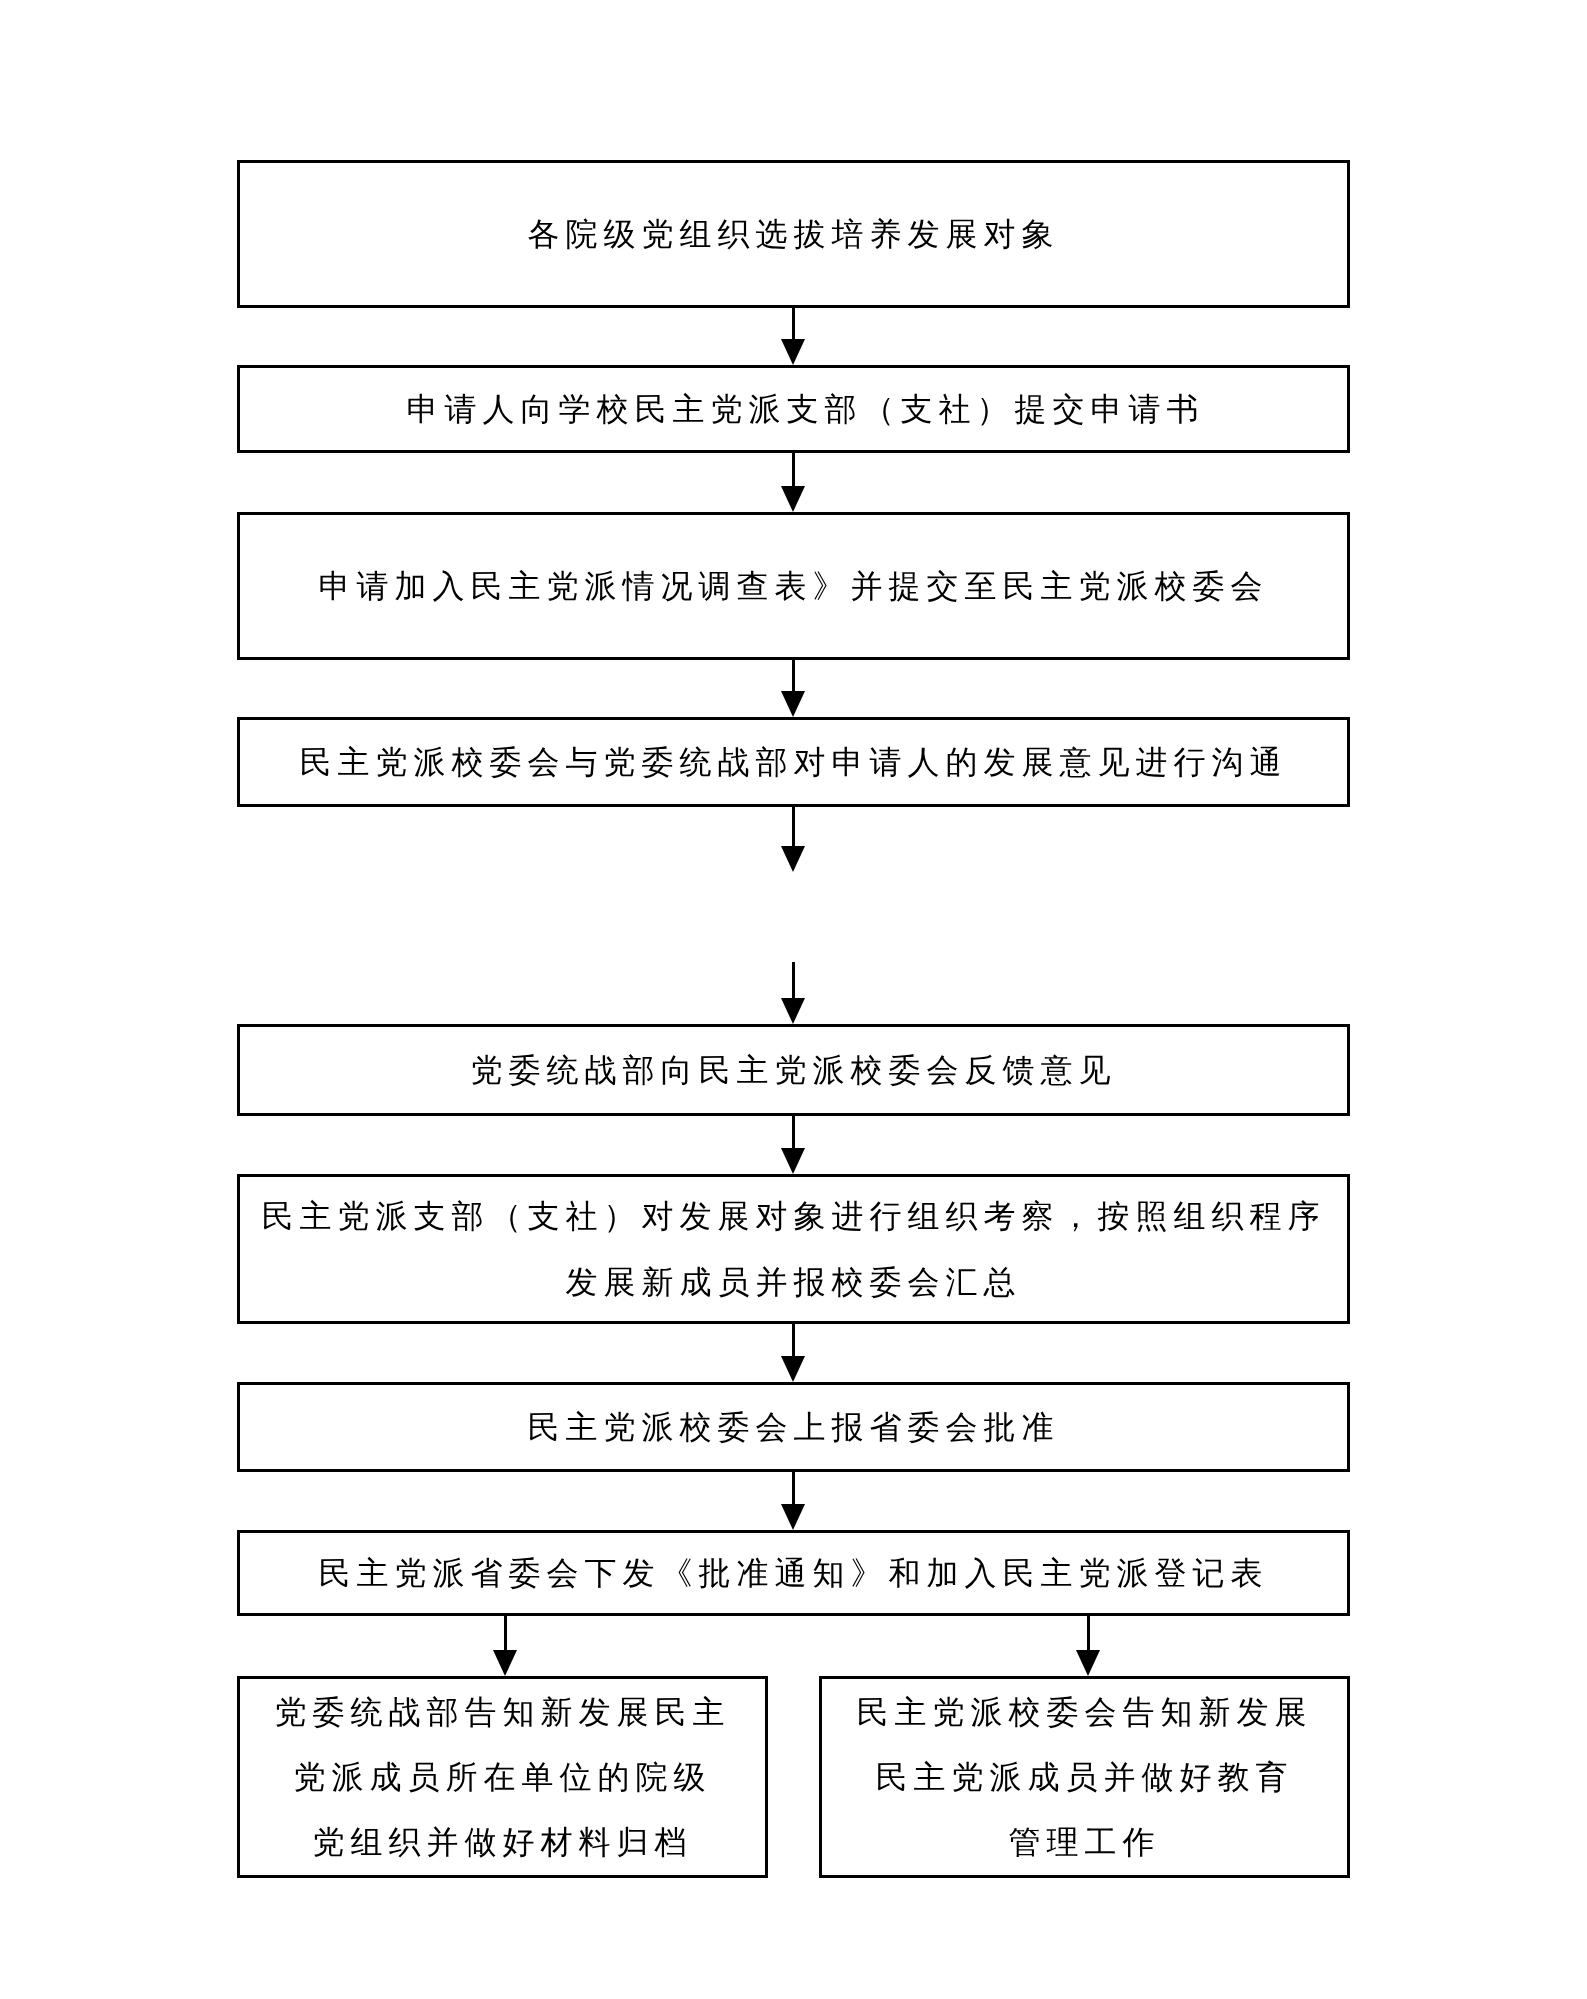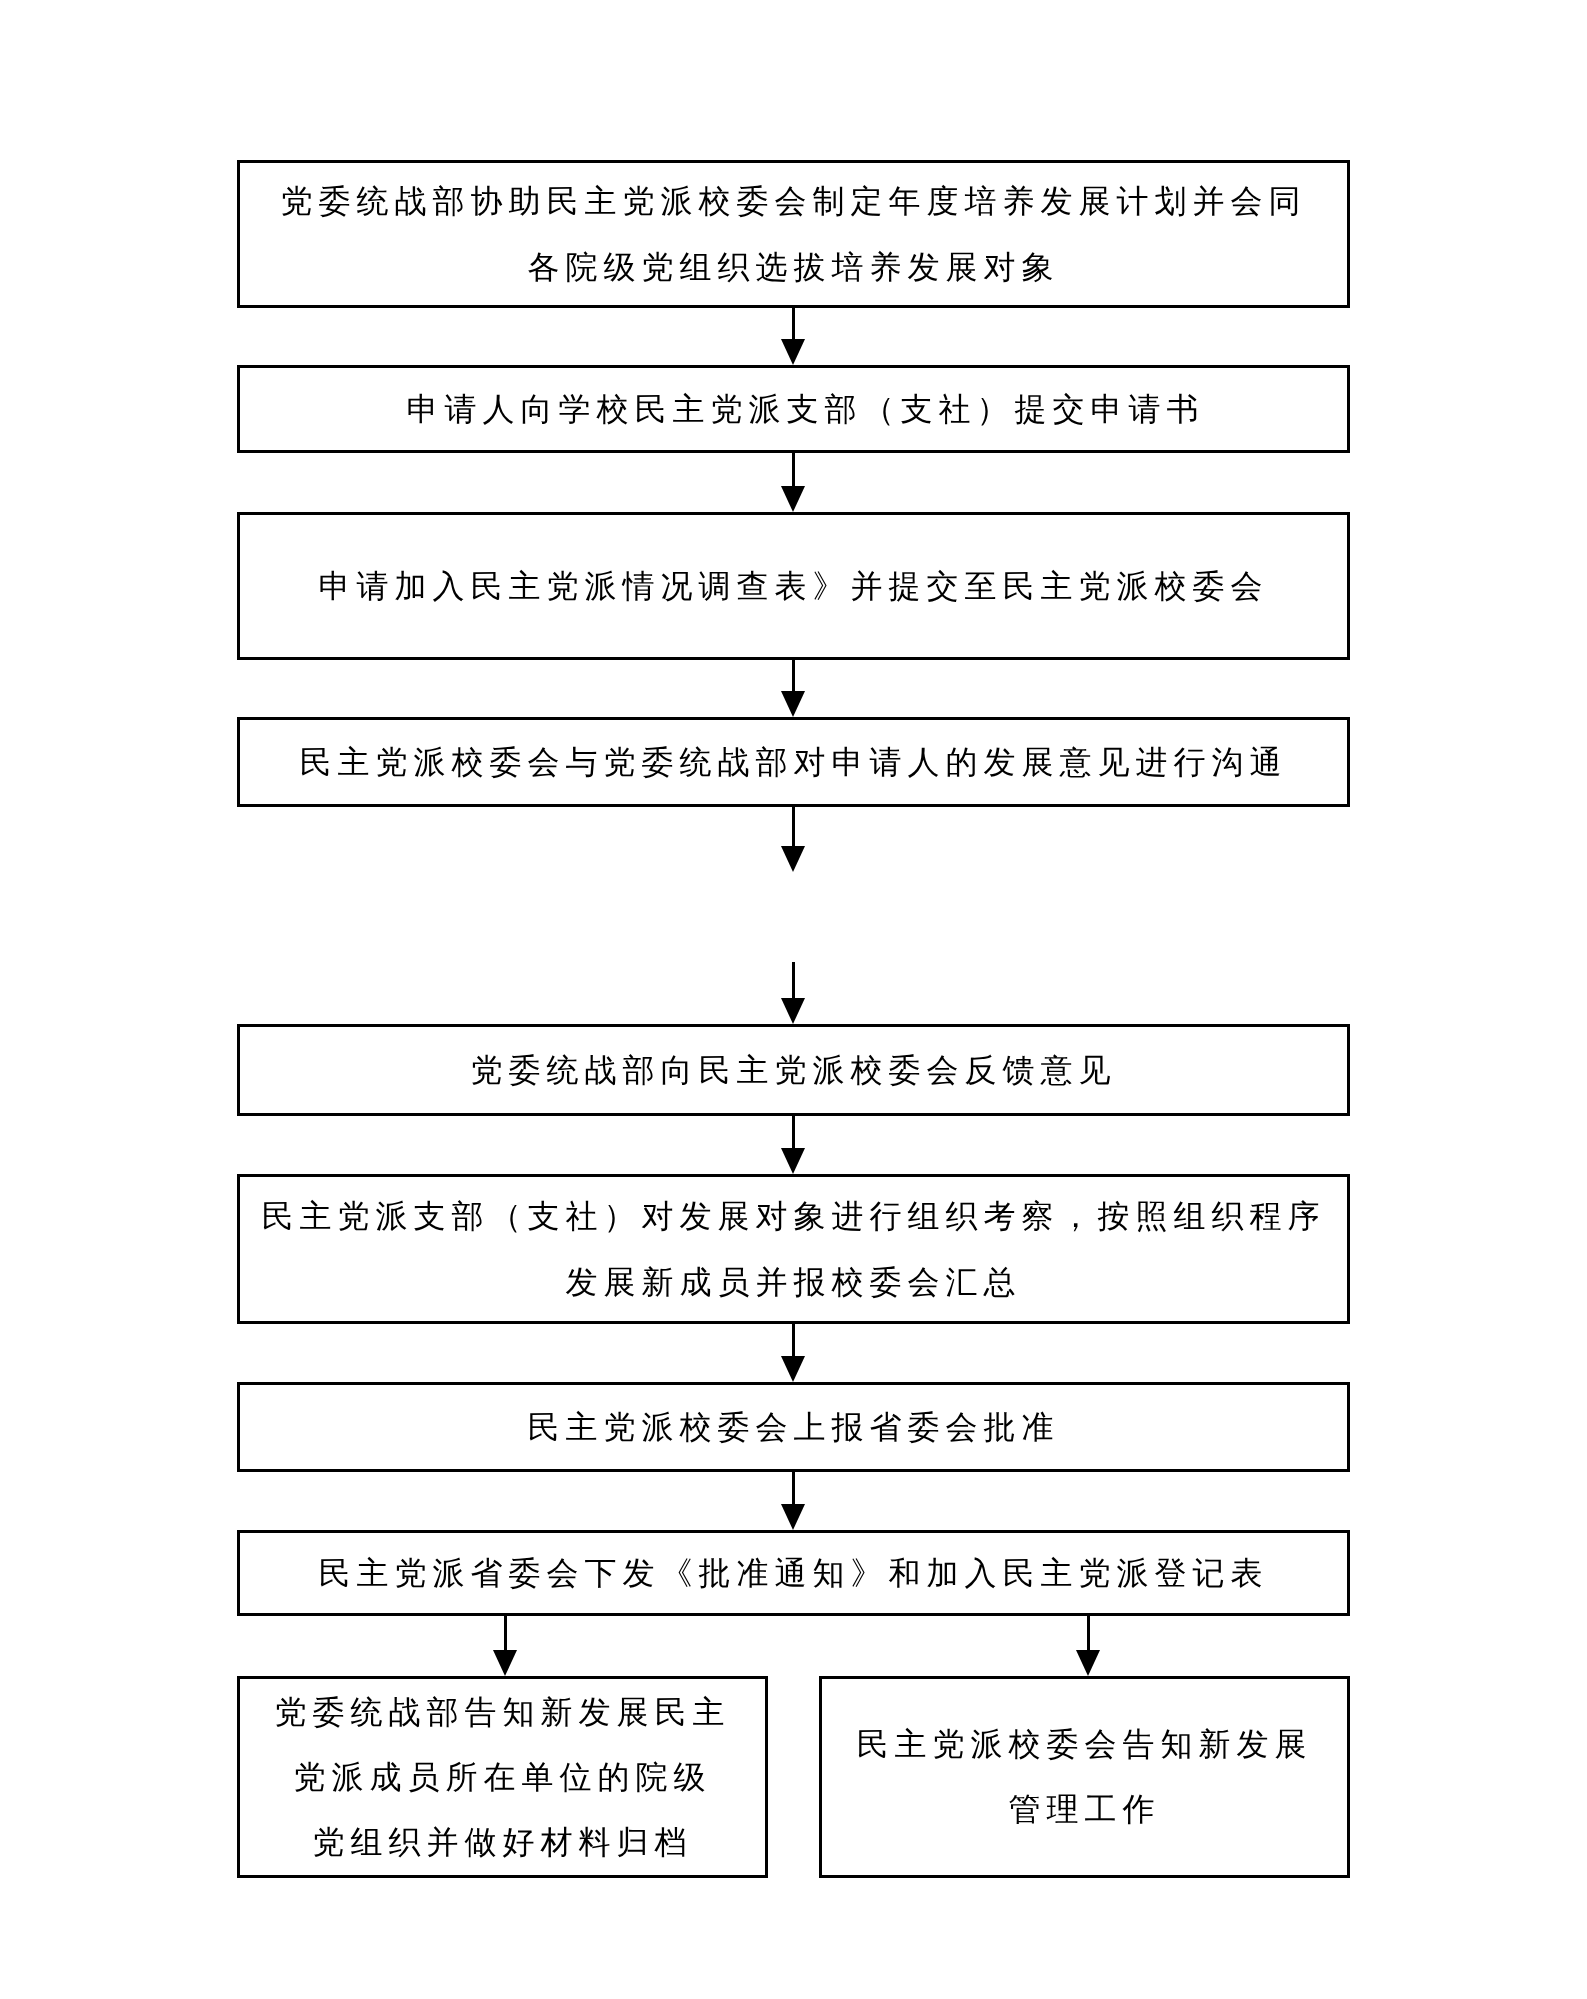--- a/index.html
+++ b/index.html
@@ -73,21 +73,20 @@
     border-right: 12px solid transparent;
     border-top: 26px solid #000000;
   }
 </style>
 </head>
 <body>
 
 <div class="page">
 
   <div class="box" id="b1" style="top:160px; height:148px;">
-    <div class="line">党委统战部协助民主党派校委会制定年度培养发展计划并会同</div>
     <div class="line">各院级党组织选拔培养发展对象</div>
   </div>
   <div class="v-arrow" style="top:308px; height:57px; left:781px;">
     <div class="stem"></div>
     <div class="head"></div>
   </div>
 
   <div class="box" id="b2" style="top:365px; height:88px;padding-left:24px;">
     <div class="line">申请人向学校民主党派支部（支社）提交申请书</div>
   </div>
@@ -155,16 +154,17 @@
     <div class="head"></div>
   </div>
 
   <div class="smallbox" style="top:1676px; height:202px; left:237px;">
     <div class="line">党委统战部告知新发展民主</div>
     <div class="line">党派成员所在单位的院级</div>
     <div class="line">党组织并做好材料归档</div>
   </div>
   <div class="smallbox" style="top:1676px; height:202px; left:819px;">
     <div class="line">民主党派校委会告知新发展</div>
+    <div class="line">民主党派成员并做好教育</div>
     <div class="line">管理工作</div>
   </div>
 
 </div>
 
 </body></html>

